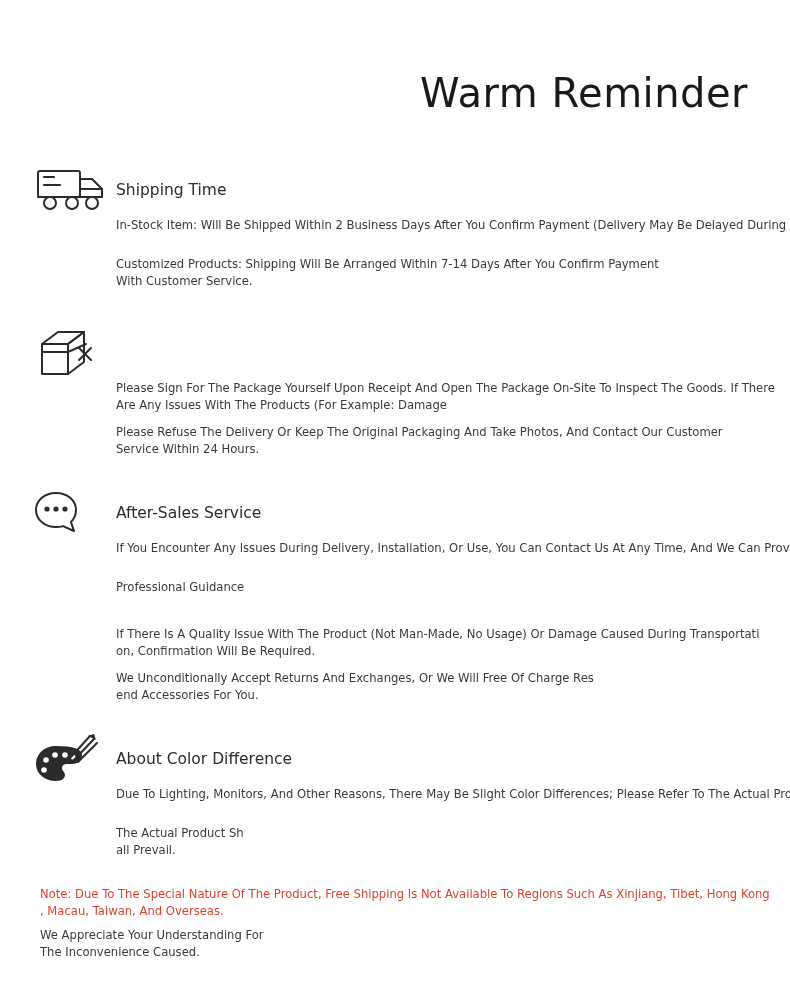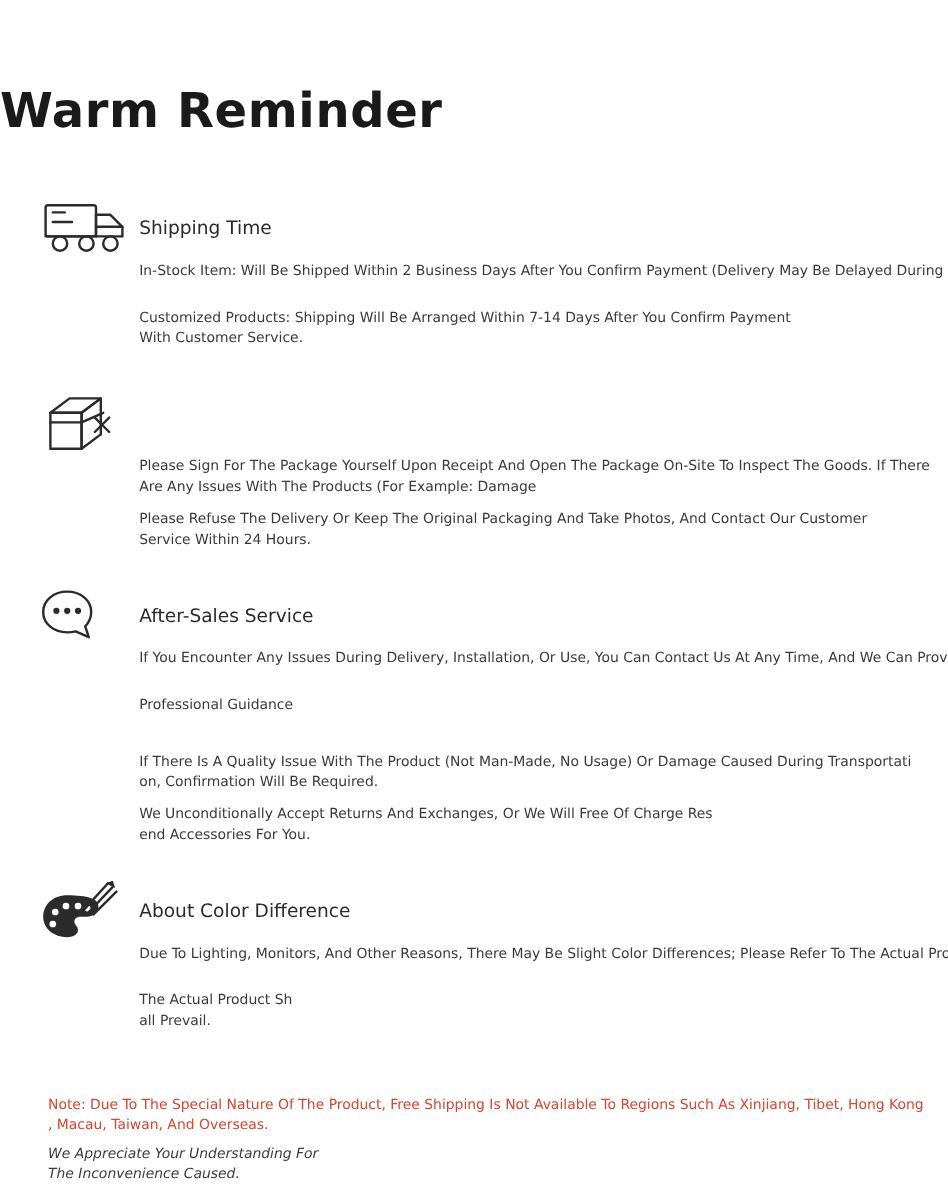--- a/index.html
+++ b/index.html
@@ -21,23 +21,23 @@
     height: 1000px;
     box-sizing: border-box;
   }
 
   
   .title {
     position: absolute;
     top: 70px;
     left: 0;
     width: 748px;
-    text-align: left;
+    text-align: right;
     font-size: 40px;
-    font-weight: bold;
+    font-weight: normal;
     color: #1a1a1a;
     letter-spacing: 0.5px;
     white-space: nowrap;
   }
 
   
   .section {
     position: absolute;
     left: 0;
     width: 790px;
@@ -74,36 +74,35 @@
     white-space: pre;
   }
   .gap-sm { margin-top: 10px; }
   .gap-md { margin-top: 22px; }
   .gap-lg { margin-top: 30px; }
 
   
   .footer {
     position: absolute;
     left: 40px;
-    top: 912px;
+    top: 886px;
     width: 730px;
   }
   .note-red {
     font-size: 11.6px;
     line-height: 17px;
     color: #d9442e;
     white-space: pre;
   }
   .note-dark {
     margin-top: 7px;
     font-size: 11.6px;
     line-height: 17px;
     color: #3a3a3a;
     white-space: pre;
-    font-style: italic;
   }
 
   
   svg { display: block; overflow: visible; }
   .stroke {
     fill: none;
     stroke: #2b2b2b;
     stroke-width: 2;
     stroke-linecap: round;
     stroke-linejoin: round;

